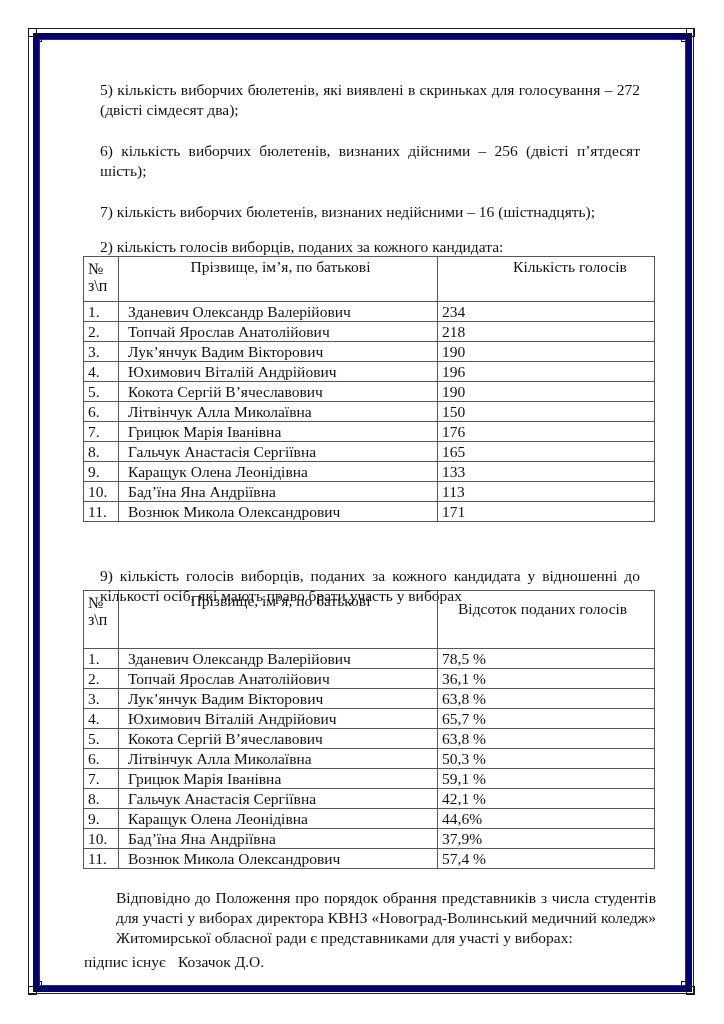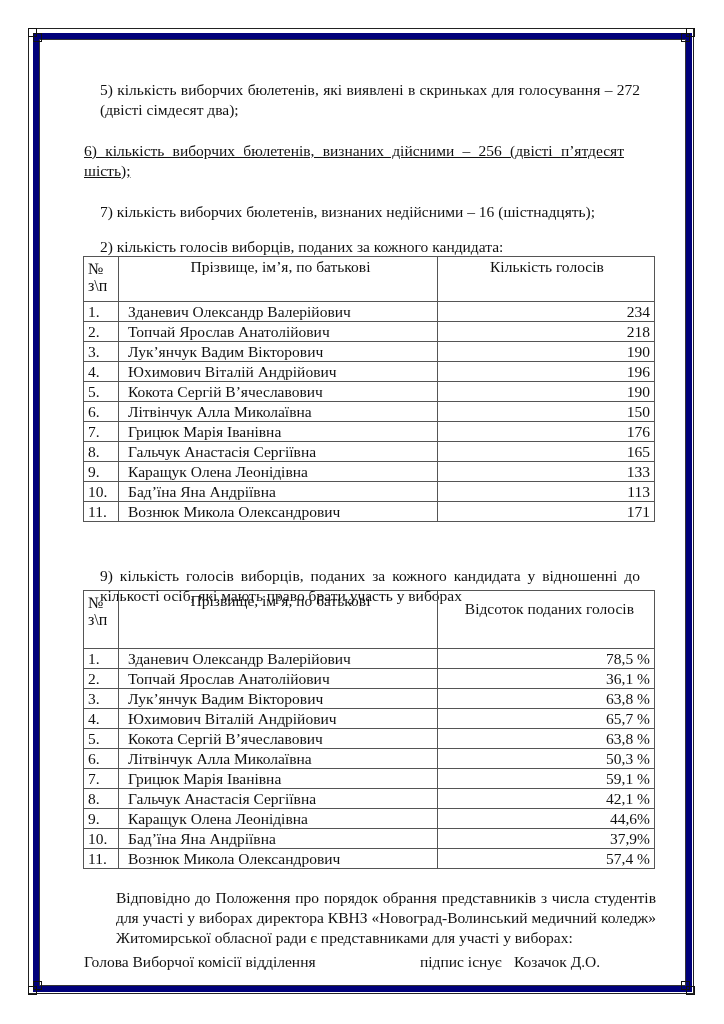--- a/index.html
+++ b/index.html
@@ -20,43 +20,43 @@
   }
   .frame-inner {
     position: absolute; left: 39px; top: 39px; width: 647px; height: 947px;
     border: 1px solid #333333; box-sizing: border-box;
   }
   .corner-sq {
     position: absolute; width: 9px; height: 9px;
     border: 1px solid #111111; box-sizing: border-box; background: transparent;
   }
   .p5 { position: absolute; left: 84px; top: 64px; width: 572px; }
-  .p6 { position: absolute; left: 68px; top: 125px; width: 572px; text-decoration: underline; }
+  .p6 { position: absolute; left: 84px; top: 125px; width: 572px; }
   .p7 { position: absolute; left: 84px; top: 186px; width: 572px; }
   .p8 { position: absolute; left: 84px; top: 221px; width: 572px; }
   .p9 { position: absolute; left: 84px; top: 550px; width: 572px; }
   .pfinal { position: absolute; left: 100px; top: 872px; width: 572px; }
   .psign { position: absolute; left: 84px; top: 952px; width: 572px; }
   .text { font-size: 15.5px; line-height: 20px; text-align: justify; margin: 16px; }
   
   table.results {
     position: absolute; left: 83px; width: 572px;
     border-collapse: collapse; font-size: 15.5px; line-height: 19px;
   }
   table.results td, table.results th {
     border: 1px solid #555555; padding: 0 4px; font-weight: normal; vertical-align: top;
   }
   .t1 { top: 256px; }
   .t2 { top: 590px; }
   .col-no { width: 26px; text-align: left; }
   .col-name { width: 305px; text-align: left; padding-left: 9px !important; font-family: Liberation Serif, serif; }
-  .col-val { text-align: right; }
+  .col-val { text-align: left; }
   th.col-no { font-size: 16px; line-height: 17px; padding-top: 3px !important; }
   .hdr-row th { height: 41px; }
-  .hdr-val-left { text-align: left; padding-left: 52px !important; }
+  .hdr-val-left { text-align: center; padding-left: 52px !important; }
   .body-row td { height: 19px; }
   .sign-row { display: flex; font-size: 15.5px; line-height: 20px; }
   .sign-title { width: 336px; }
   .sign-mark { width: 94px; }
 </style>
 </head>
 <body>
 
 <div class="frame-outer"></div>
 <div class="frame-band"></div>
@@ -220,17 +220,16 @@
       </tr>
     </tbody>
 </table>
 
 <div class="pfinal">
   <p class="text">Відповідно до Положення про порядок обрання представників з числа студентів для участі у виборах директора КВНЗ «Новоград-Волинський медичний коледж» Житомирської обласної ради є представниками для участі у виборах:</p>
 </div>
 
 <div class="psign">
   <div class="sign-row">
-    <span class="sign-title">Голова Виборчої комісії  відділення</span>
     <span class="sign-mark">підпис існує</span>
     <span>Козачок Д.О.</span>
   </div>
 </div>
 
 </body></html>

